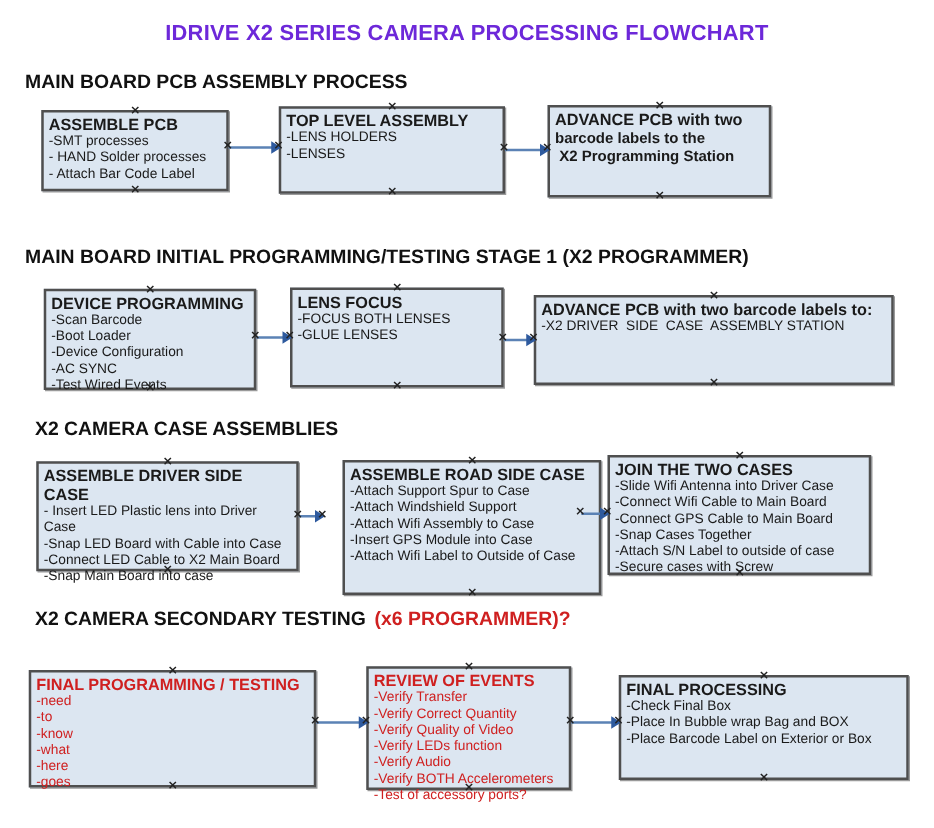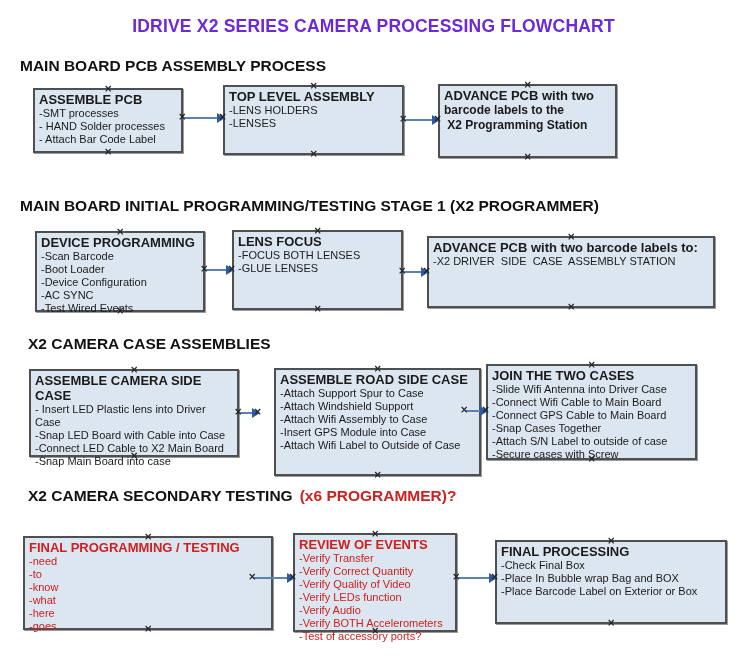--- a/index.html
+++ b/index.html
@@ -102,21 +102,21 @@
   <div class="arrow" style="left:205px;top:269px;width:27px">
       <span class="head"></span>
     </div>
   <div class="arrow" style="left:403px;top:271px;width:24px">
       <span class="head"></span>
     </div>
 
   <div class="sec-heading" style="left:28px;top:335px">X2 CAMERA CASE ASSEMBLIES</div>
 
   <div class="fbox" style="left:29px;top:369px;width:210px;height:88px">
-    <div class="fbox-title">ASSEMBLE CAMERA SIDE CASE</div>
+    <div class="fbox-title">ASSEMBLE DRIVER SIDE CASE</div>
     <div class="fbox-line">- Insert LED Plastic lens into Driver Case</div>
     <div class="fbox-line">-Snap LED Board with Cable into Case</div>
     <div class="fbox-line">-Connect LED Cable to X2 Main Board</div>
     <div class="fbox-line">-Snap Main Board into case</div>
   </div>
 
   <div class="fbox" style="left:274px;top:368px;width:207px;height:108px">
     <div class="fbox-title">ASSEMBLE ROAD SIDE CASE</div>
     <div class="fbox-line">-Attach Support Spur to Case</div>
     <div class="fbox-line">-Attach Windshield Support</div>
@@ -139,21 +139,21 @@
       <span class="head"></span>
     </div>
   <div class="arrow" style="left:465px;top:410px;width:21px">
       <span class="head"></span>
     </div>
 
   <div class="sec-heading" style="left:28px;top:487px">
     <span>X2 CAMERA SECONDARY TESTING</span><span class="red">(x6 PROGRAMMER)?</span>
   </div>
 
-  <div class="fbox red-box" style="left:23px;top:536px;width:250px;height:94px">
+  <div class="fbox red-box" style="left:23px;top:536px;width:230px;height:94px">
     <div class="fbox-title">FINAL PROGRAMMING / TESTING</div>
     <div class="fbox-line">-need</div>
     <div class="fbox-line">-to</div>
     <div class="fbox-line">-know</div>
     <div class="fbox-line">-what</div>
     <div class="fbox-line">-here</div>
     <div class="fbox-line">-goes</div>
   </div>
 
   <div class="fbox red-box" style="left:293px;top:533px;width:164px;height:99px">

